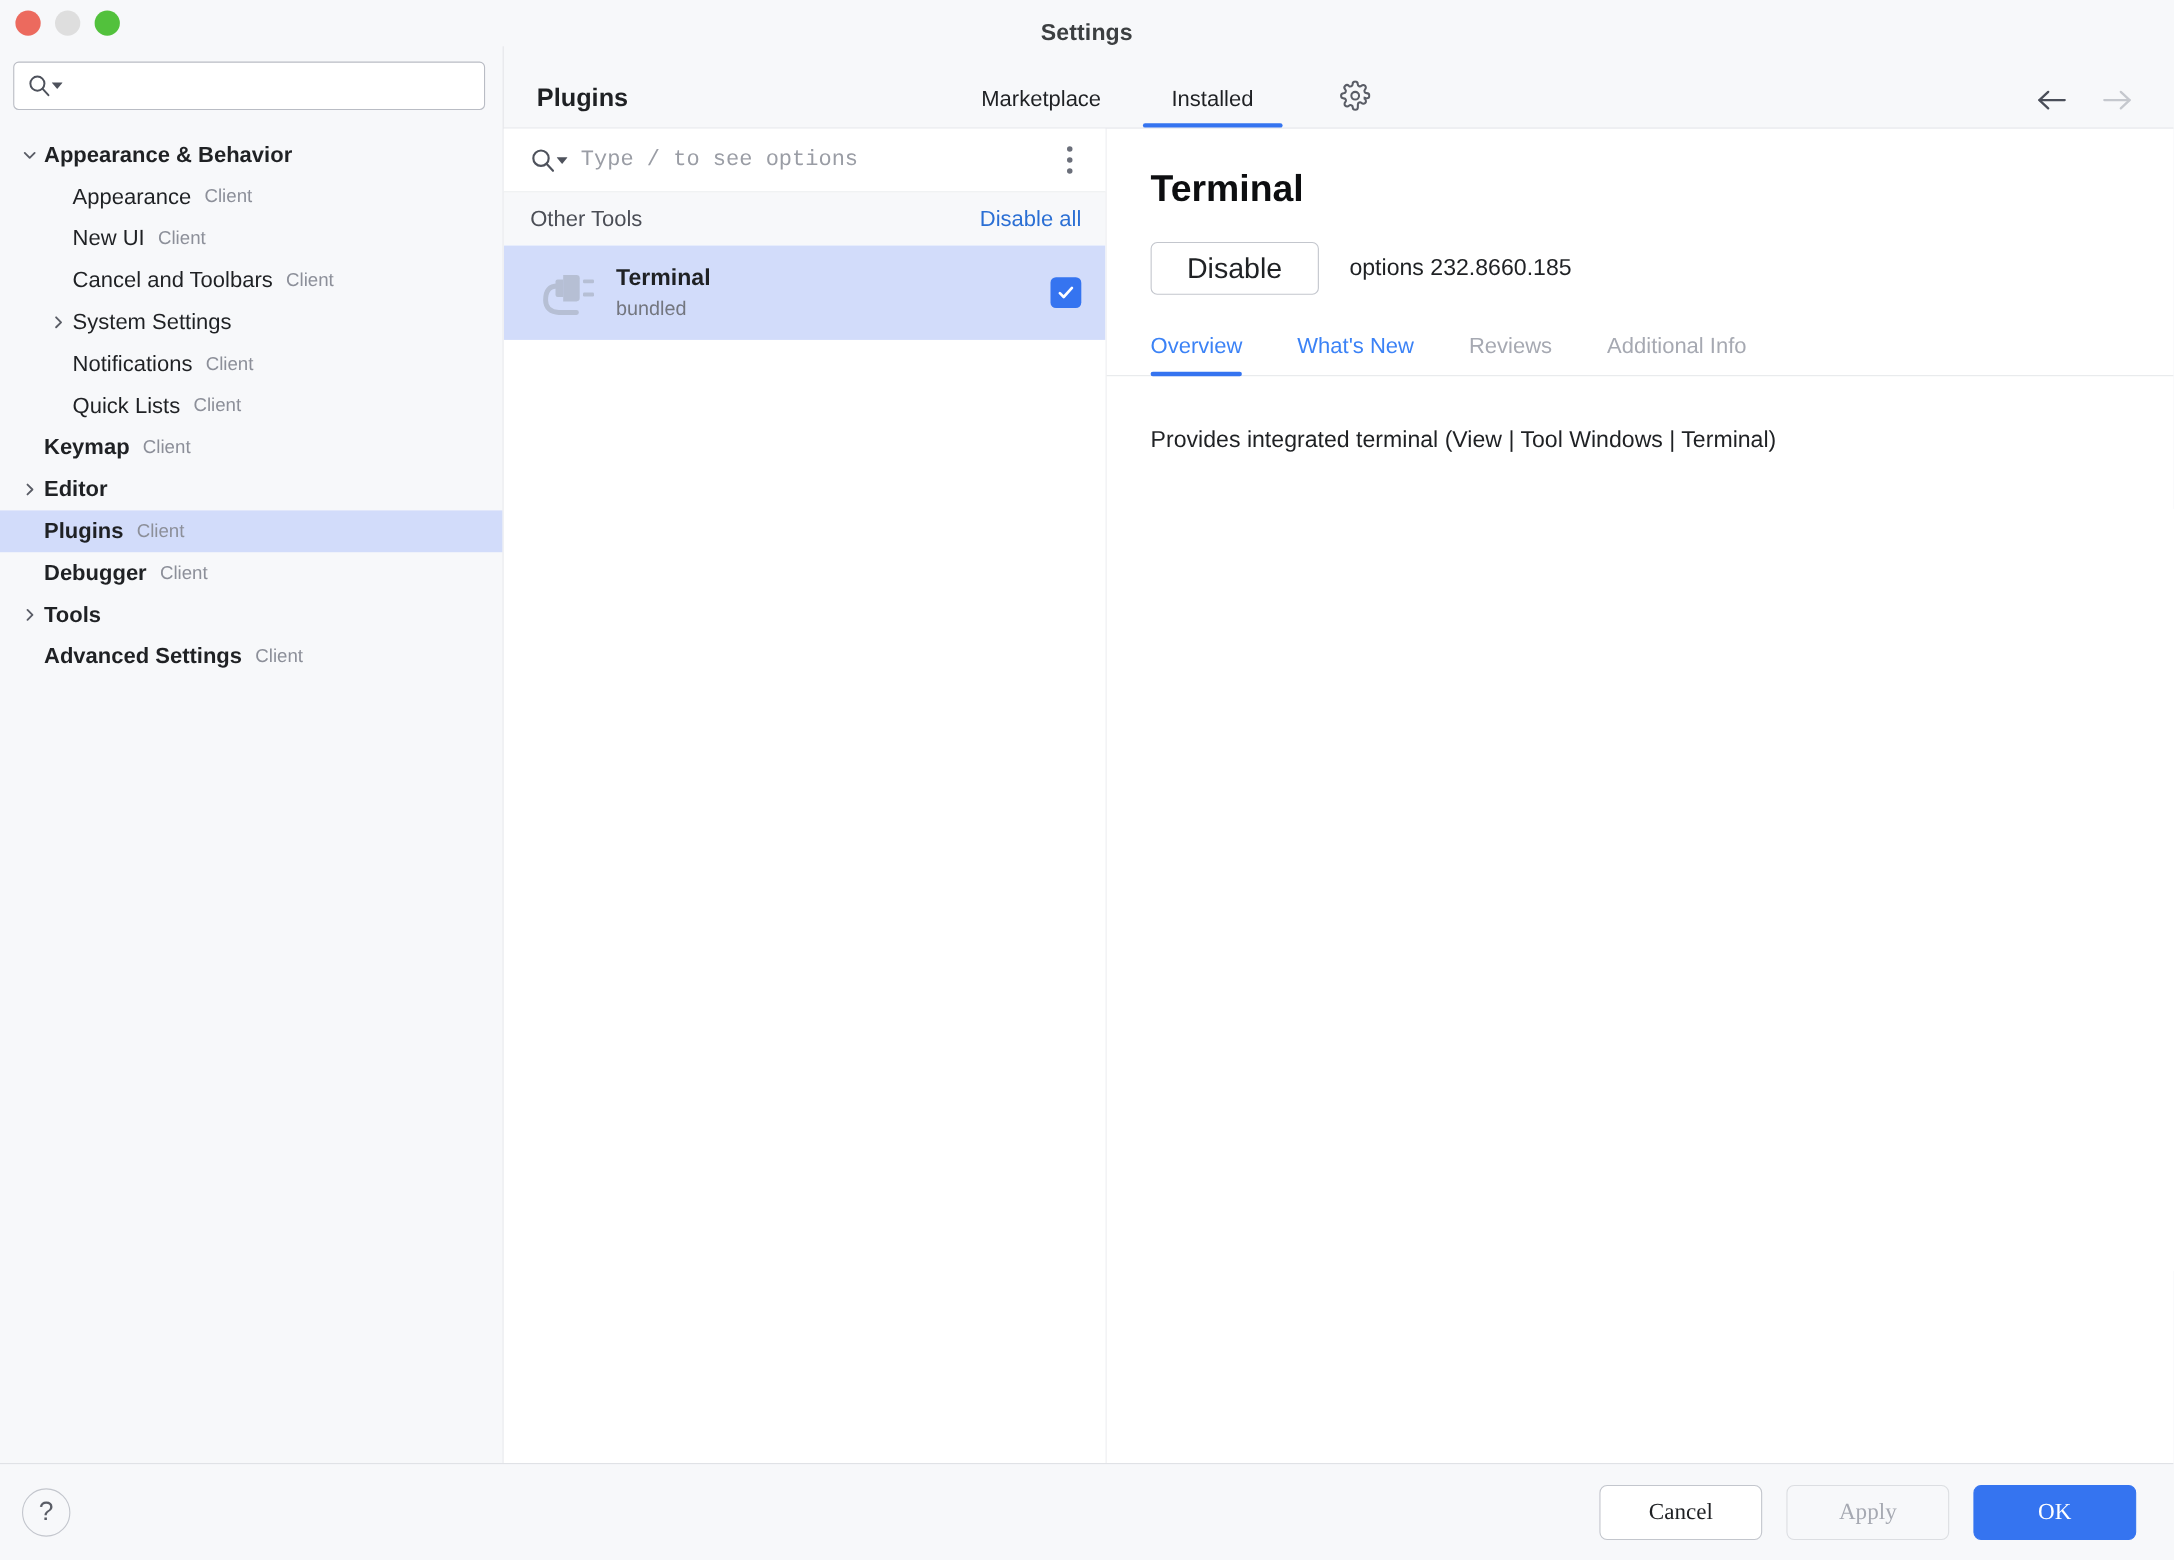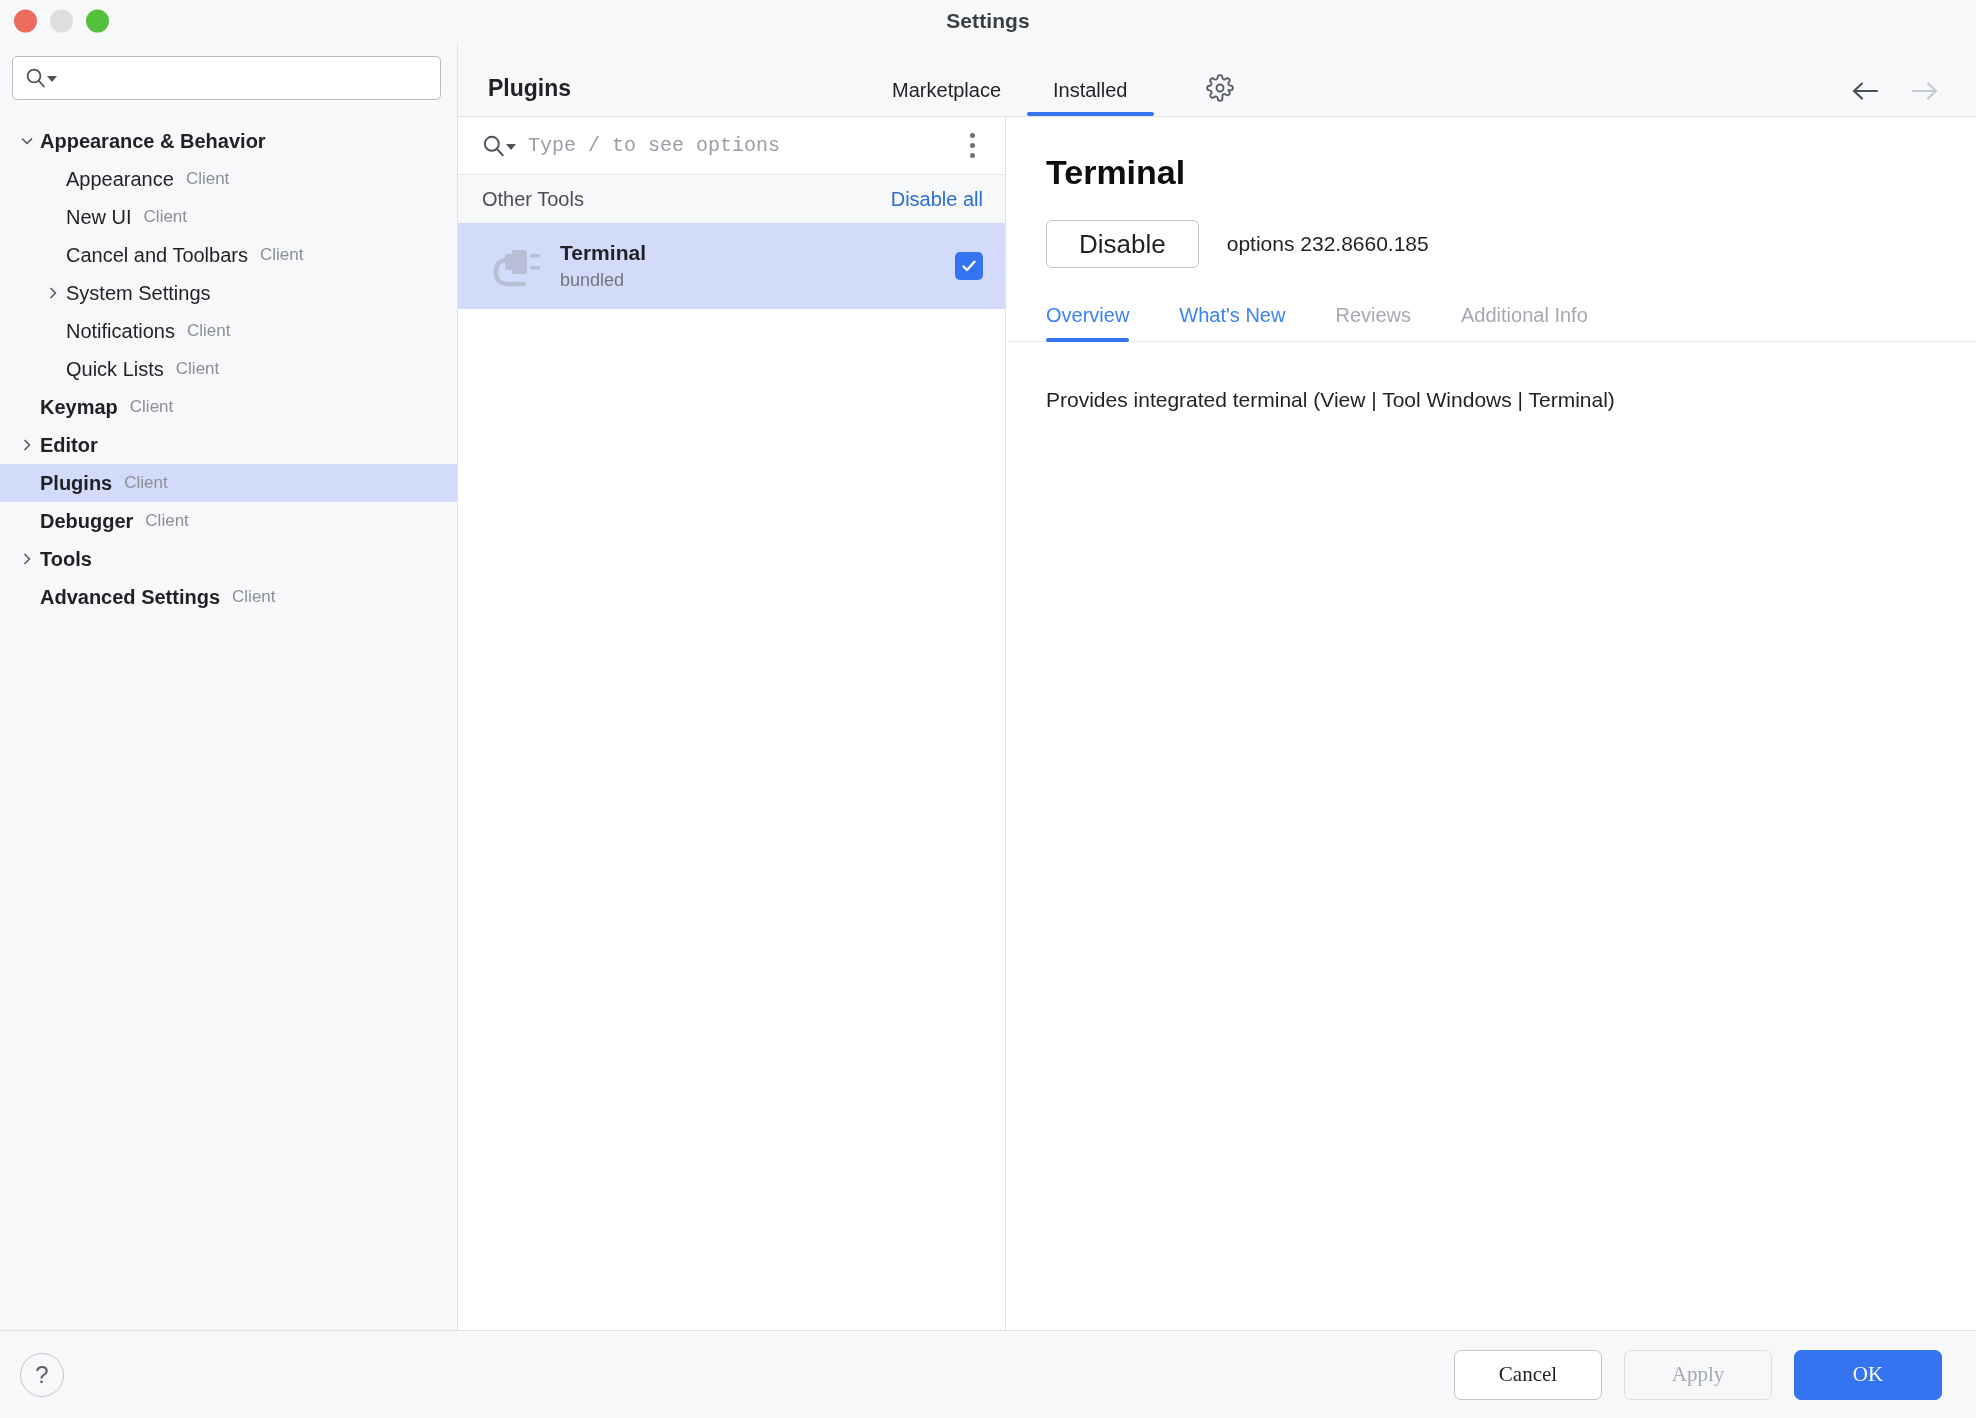--- a/index.html
+++ b/index.html
@@ -26,21 +26,21 @@
     background: #f7f8fa;
     position: relative;
   }
 
   
   .titlebar {
     height: 42px;
     flex: 0 0 42px;
     position: relative;
     display: flex;
-    align-items: center;
+    align-items: flex-end;
     background: #f7f8fa;
   }
   .traffic-lights {
     position: absolute;
     left: 14px;
     top: 50%;
     transform: translateY(-50%);
     display: flex;
     gap: 13px;
   }
@@ -165,21 +165,21 @@
   .plugins-title {
     font-size: 23px;
     font-weight: bold;
     color: #1f2124;
     padding-bottom: 14px;
   }
   .header-tabs {
     display: flex;
     align-items: flex-end;
     margin-left: 295px;
-    gap: 0;
+    gap: 12px;
   }
   .htab {
     font-size: 20px;
     color: #1f2124;
     padding: 0 26px 14px 26px;
     position: relative;
     cursor: default;
   }
   .htab.active::after {
     content: "";

